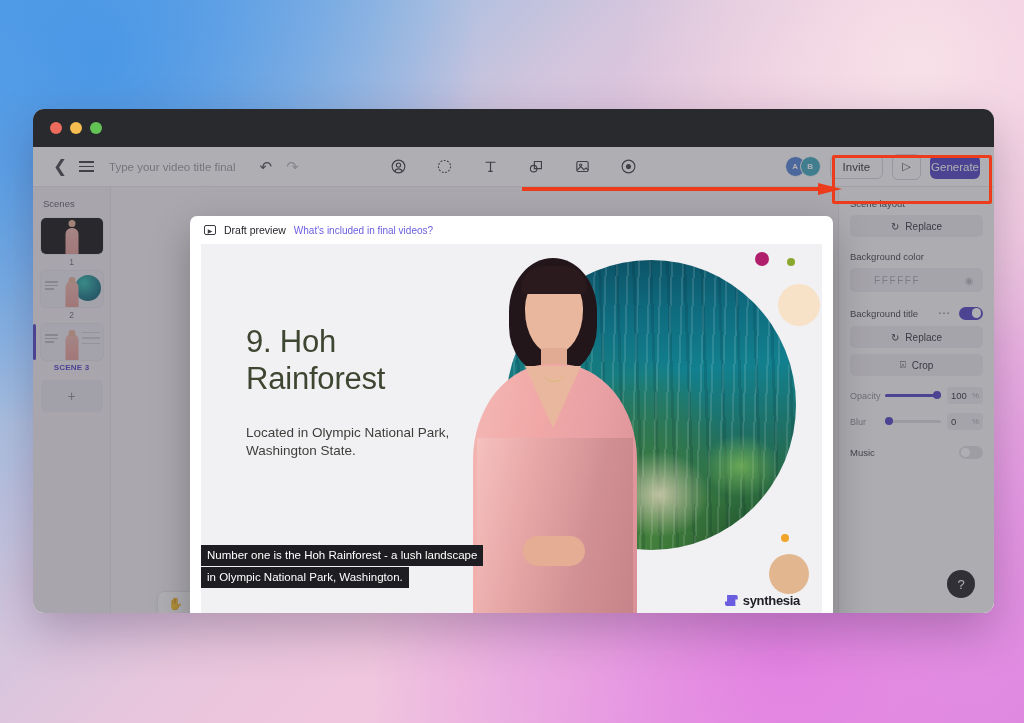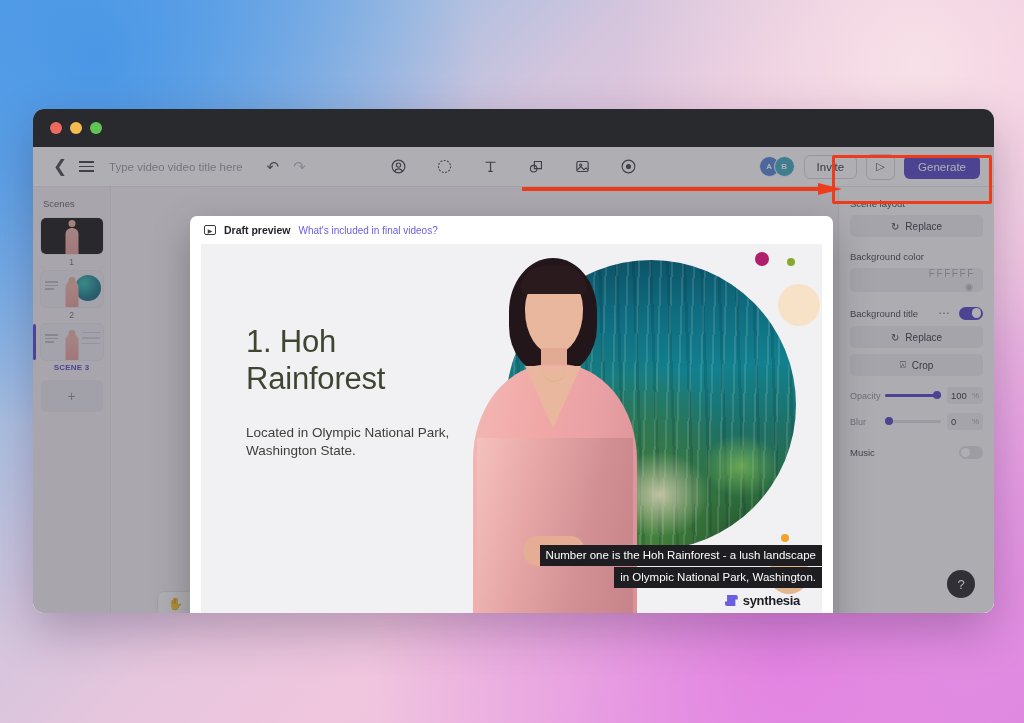--- a/index.html
+++ b/index.html
@@ -74,21 +74,21 @@
     border: 1px solid #d6d5dc; background: #fff; border-radius: 6px;
     padding: 5px 12px; font-size: 11.5px; color: #2d2d33;
   }
   .btn-play {
     width: 29px; height: 26px; border: 1px solid #d6d5dc; background: #fff;
     border-radius: 6px; display: flex; align-items: center; justify-content: center;
     color: #3a3a42; font-size: 11px;
   }
   .btn-generate {
     background: #4f40c8; color: #fff; border: none; border-radius: 6px;
-    padding: 6px 14px; font-size: 11.5px; font-weight: 500;
+    padding: 6px 1px; font-size: 11.5px; font-weight: 500;
   }
 
   
   .scenes-panel {
     position: absolute; left: 0; top: 40px; bottom: 0; width: 78px;
     background: #f2f1f5; border-right: 1px solid #e7e6eb; padding: 9px 7px;
   }
   .scenes-title { font-size: 9.5px; color: #5d5d66; margin: 2px 0 9px 3px; }
   .scene-item { margin-bottom: 4px; position: relative; }
   .thumb {
@@ -136,22 +136,22 @@
   }
   .prop-label { font-size: 9.5px; color: #3f3f47; margin-bottom: 6px; }
   .prop-row { display: flex; align-items: center; justify-content: space-between; margin-bottom: 6px; }
   .wide-btn {
     width: 100%; height: 22px; border-radius: 5px; background: #efeef2;
     border: none; display: flex; align-items: center; justify-content: center;
     gap: 6px; font-size: 10px; color: #2f2f36; margin-bottom: 14px;
   }
   .color-field {
     width: 100%; height: 24px; border-radius: 5px; background: #efeef2;
-    display: flex; align-items: flex-end; justify-content: space-between;
-    padding: 0 8px; margin-bottom: 14px; flex-direction: column;
+    display: flex; align-items: center; justify-content: space-between;
+    padding: 0 8px; margin-bottom: 14px;
   }
   .color-field span { font-size: 10px; color: #a8a8b1; letter-spacing: 1.6px; margin-left: 16px; }
   .color-field .eye { font-size: 10px; color: #b6b6be; }
   .dots-btn { font-size: 12px; color: #77777f; letter-spacing: 1px; margin-left: auto; margin-right: 8px; }
   .toggle { width: 24px; height: 13px; border-radius: 7px; position: relative; flex: 0 0 auto; }
   .toggle.on { background: #4f40c8; }
   .toggle.off { background: #e2e1e7; }
   .toggle i { position: absolute; top: 1.6px; width: 9.8px; height: 9.8px; border-radius: 50%; background: #fff; }
   .toggle.on i { right: 1.6px; }
   .toggle.off i { left: 1.6px; }
@@ -180,21 +180,21 @@
   .modal {
     position: absolute; left: 157px; top: 69px; width: 643px; height: 419px;
     background: #fff; border-radius: 7px; overflow: hidden;
     box-shadow: 0 14px 38px rgba(0,0,0,.26);
   }
   .modal-head { height: 28px; display: flex; align-items: center; padding: 0 14px; gap: 8px; }
   .mh-icon {
     width: 12px; height: 10px; border: 1.3px solid #3b3b42; border-radius: 2px;
     display: flex; align-items: center; justify-content: center; font-size: 6px; color: #3b3b42;
   }
-  .mh-title { font-size: 10.5px; font-weight: bold; color: #1f1f26; }
+  .mh-title { font-size: 10.5px; font-weight: normal; color: #1f1f26; }
   .mh-link { font-size: 10px; color: #6a5de0; }
 
   
   .slide { position: absolute; left: 11px; top: 28px; width: 621px; height: 380px;
     background: #f1f0f3; overflow: hidden; }
   .slide-h1 {
     position: absolute; left: 45px; top: 80px; font-size: 31px; line-height: 1.18;
     color: #3e4632; font-weight: normal; letter-spacing: -.2px;
   }
   .slide-sub {
@@ -244,21 +244,21 @@
   .p-vneck { position: absolute; left: 68px; top: 118px; width: 56px; height: 62px;
     background: #e9b79d; clip-path: polygon(0 0, 100% 0, 50% 100%); }
   .p-shade { position: absolute; left: 20px; top: 190px; width: 156px; height: 186px;
     background: linear-gradient(105deg, rgba(255,255,255,.16), rgba(0,0,0,.09) 65%); }
   .p-hands { position: absolute; left: 66px; top: 288px; width: 62px; height: 30px;
     border-radius: 18px; background: #e6ad95; }
   .p-neckl { position: absolute; left: 86px; top: 118px; width: 22px; height: 16px;
     border-bottom: 1.6px solid #d9b97c; border-radius: 0 0 12px 12px; }
 
   
-  .captions { position: absolute; left: 0; right: 0; bottom: 36px; text-align: right; }
+  .captions { position: absolute; left: 0; right: 0; bottom: 36px; text-align: left; }
   .cap-line {
     display: inline-block; background: #1e1e22; color: #fff; font-size: 11.5px;
     padding: 2px 6px; line-height: 1.5;
   }
   .cap-wrap2 { margin-top: 1px; }
   .logo {
     position: absolute; right: 22px; bottom: 16px; display: flex; align-items: center; gap: 5px;
   }
   .logo-mark { width: 13px; height: 11px; background: #6a5de0;
     clip-path: polygon(18% 0, 100% 0, 100% 42%, 82% 42%, 82% 100%, 0 100%, 0 58%, 18% 58%);
@@ -289,21 +289,21 @@
 
   <div class="app-body">
 
     <div class="toolbar">
       <span class="tb-icon tb-back">❮</span>
       <span class="tb-icon hamburger">
           <i></i>
           <i></i>
           <i></i>
         </span>
-      <span class="title-input">Type video video title here</span>
+      <span class="title-input">Type your video title final</span>
       <span class="tb-undo">↶</span>
       <span class="tb-redo">↷</span>
 
       <div class="center-tools">
         <span class="ct">
           <svg width="17" height="17" viewBox="0 0 24 24" fill="none" stroke="#3a3a42" stroke-width="1.6">
             <circle cx="12" cy="12" r="9"></circle>
               <circle cx="12" cy="10" r="3"></circle>
             <path d="M6.5 19c1.2-2.6 3.2-3.6 5.5-3.6S16.3 16.4 17.5 19"></path>
           </svg>
@@ -486,21 +486,21 @@
           <span class="moss"></span>
         </div>
 
         <span class="deco magenta"></span>
         <span class="deco olive"></span>
         <span class="deco peach"></span>
         <span class="deco orange-sm"></span>
         <span class="deco tan"></span>
 
         <h1 class="slide-h1">
-          <span>1. Hoh</span><br>
+          <span>9. Hoh</span><br>
           <span>Rainforest</span>
         </h1>
         <div class="slide-sub">Located in Olympic National Park, Washington State.</div>
 
         <div class="presenter">
           <span class="p-hair"></span>
           <span class="p-face"></span>
           <span class="p-fringe"></span>
           <span class="p-neck"></span>
           <span class="p-body"></span>

